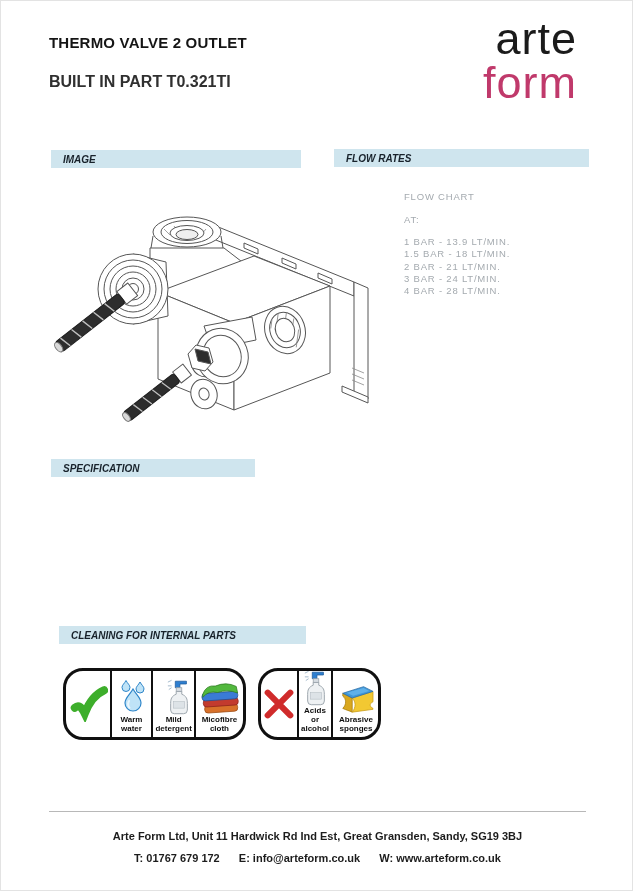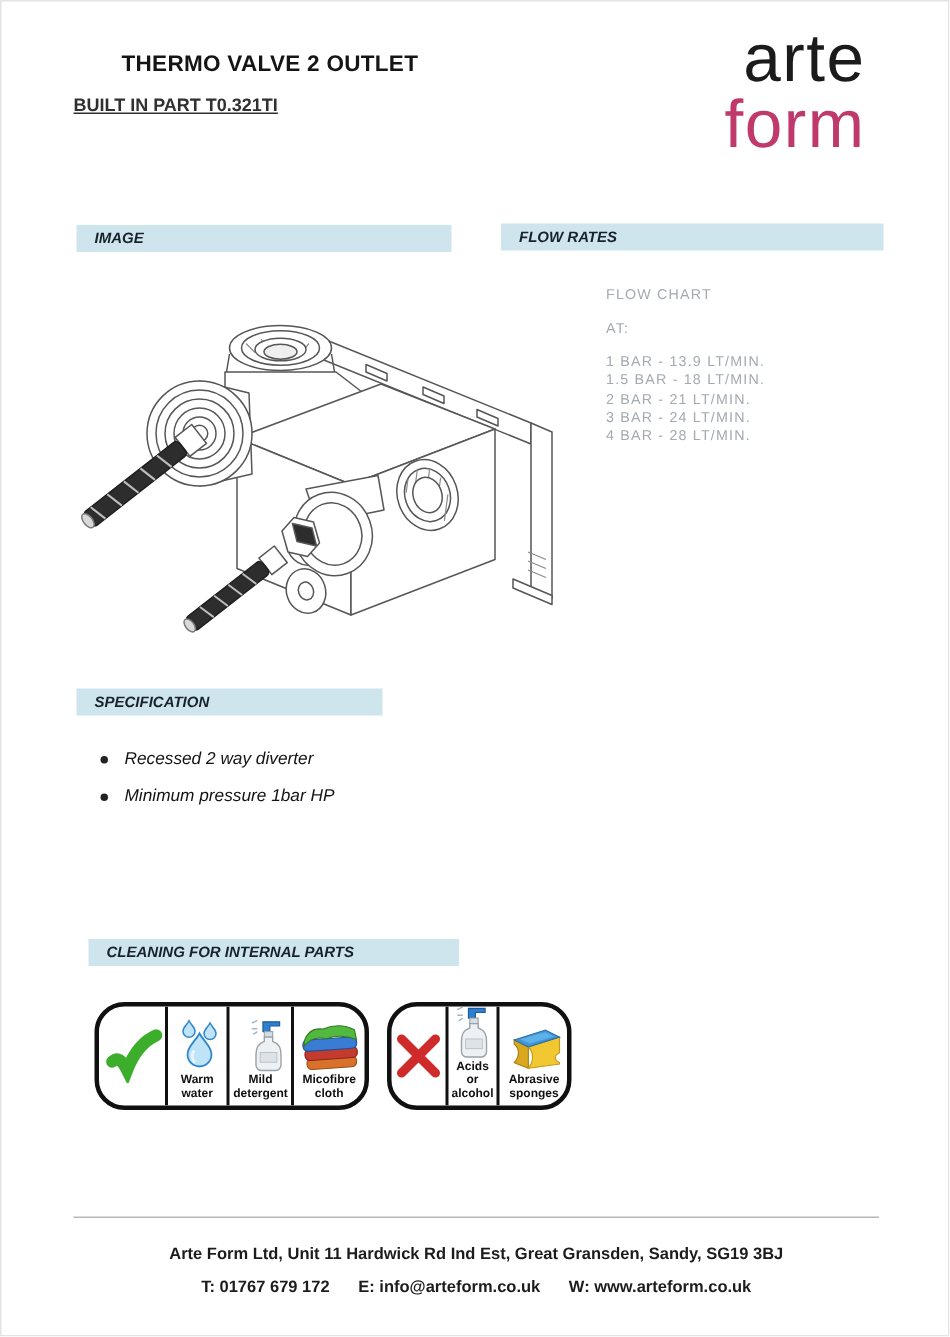--- a/index.html
+++ b/index.html
@@ -1,22 +1,22 @@
 <!DOCTYPE html>
 <html><head>
 <meta charset="utf-8">
 <style>
   html,body{margin:0;padding:0;background:#fff;}
   .page{
     position:relative;width:633px;height:891px;background:#ffffff;
     font-family:"Liberation Sans",sans-serif;color:#111;overflow:hidden;
     border:1px solid #e3e3e3;box-sizing:border-box;
   }
-  .doc-title{position:absolute;left:48px;top:33px;font-size:15px;font-weight:700;letter-spacing:.2px;color:#151515;margin-left:32px;}
-  .doc-sub{position:absolute;left:48px;top:62px;font-size:12px;font-weight:700;color:#303030;text-decoration:underline;}
+  .doc-title{position:absolute;left:48px;top:33px;font-size:15px;font-weight:700;letter-spacing:.2px;color:#151515;}
+  .doc-sub{position:absolute;left:48px;top:72px;font-size:16px;font-weight:700;color:#303030;}
   .logo{position:absolute;top:16px;right:55px;text-align:right;line-height:44px;font-size:45px;letter-spacing:1px;font-weight:400;}
   .logo .w1{color:#1b1b1b;display:block;}
   .logo .w2{color:#c0396b;display:block;}
   .bar{
     position:absolute;height:18px;background:#cfe5ee;display:flex;align-items:center;
     padding-left:12px;box-sizing:border-box;font-size:10px;font-weight:700;font-style:italic;color:#18222b;
   }
   #bar-image{left:50px;top:149px;width:250px;}
   #bar-flow{left:333px;top:148px;width:255px;}
   #bar-spec{left:50px;top:458px;width:204px;}
@@ -146,24 +146,20 @@
     <div class="fc-at">AT:</div>
     <div>1 BAR - 13.9 LT/MIN.</div>
     <div>1.5 BAR - 18 LT/MIN.</div>
     <div>2 BAR - 21 LT/MIN.</div>
     <div>3 BAR - 24 LT/MIN.</div>
     <div>4 BAR - 28 LT/MIN.</div>
   </div>
 
   <div class="bar" id="bar-spec">SPECIFICATION</div>
 
-  <ul class="spec-list">
-    <li>Recessed 2 way diverter</li>
-    <li>Minimum pressure 1bar HP</li>
-  </ul>
 
   <div class="bar" id="bar-clean">CLEANING FOR INTERNAL PARTS</div>
 
   <div class="panel" id="panel-allowed">
     <div class="cell cell-mark" style="flex:1.1">
       <svg class="icn" width="38" height="36" viewBox="0 0 40 38">
         <path d="M5 23 C9 19.5 12 22 15.5 29 C20.5 16 28 8 36 4.5" fill="none" stroke="#3dae2b" stroke-width="8.5" stroke-linecap="round"></path>
       </svg>
     </div>
     <div class="cell" style="flex:1">

